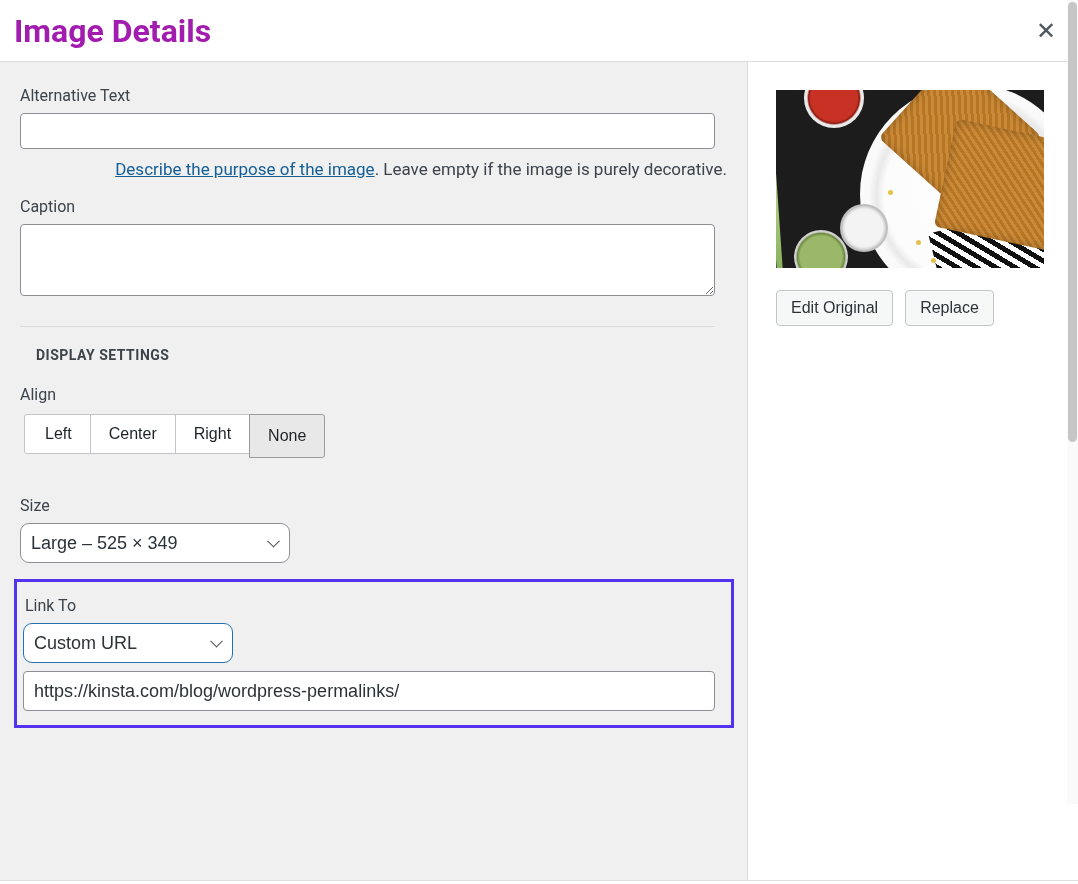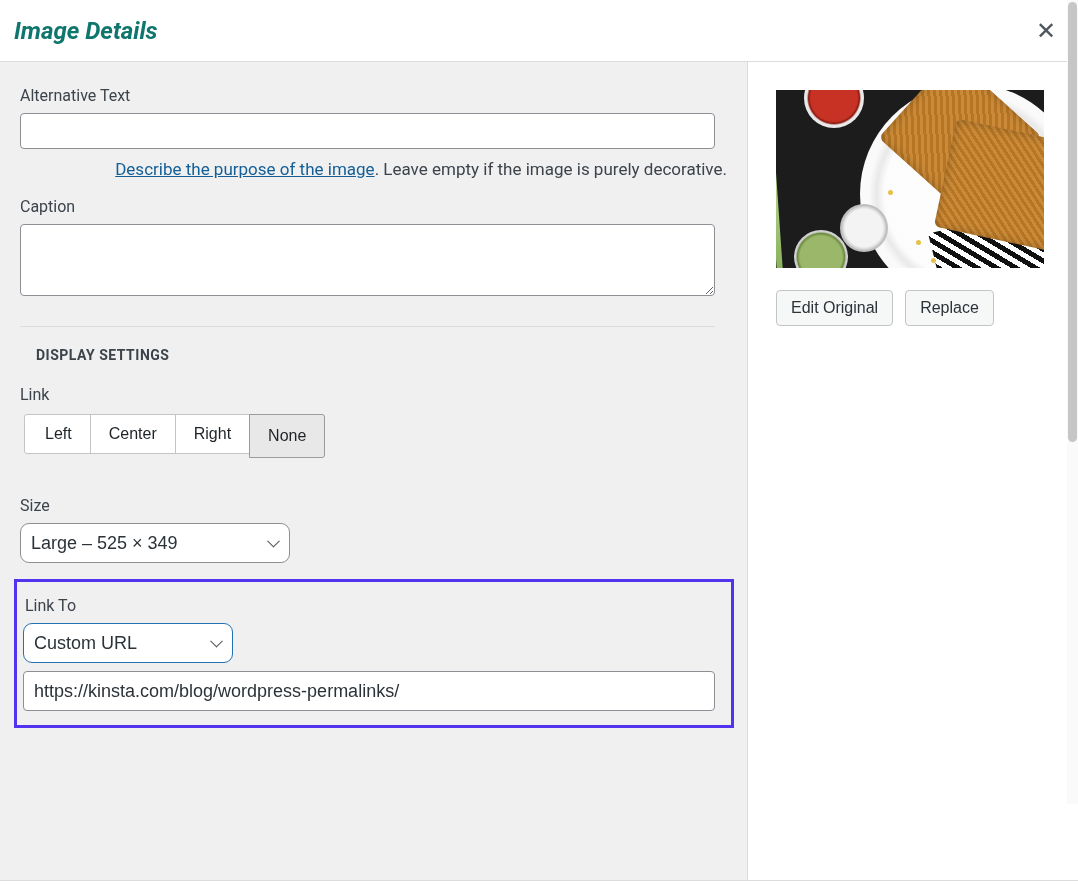--- a/index.html
+++ b/index.html
@@ -13,24 +13,23 @@
   }
   .modal-header {
     display: flex;
     align-items: center;
     justify-content: space-between;
     padding: 0 14px;
     height: 62px;
     border-bottom: 1px solid #dcdcde;
   }
   .modal-header h1 {
-    font-size: 24px;
+    font-size: 32px;
     font-weight: 700;
-    color: #0f766e;
-    font-style: italic;
+    color: #a21caf;
   }
   .close-icon {
     font-size: 24px;
     color: #50575e;
     cursor: pointer;
     padding: 4px 8px;
   }
   .content-area {
     display: flex;
     width: 100%;
@@ -295,21 +294,21 @@
       <a href="#">Describe the purpose of the image</a><span>. Leave empty if the image is purely decorative.</span>
     </p>
 
     <label class="field-label">Caption</label>
     <textarea class="textarea-input" style=""></textarea>
 
     <hr class="section-divider">
 
     <div class="section-heading">Display Settings</div>
 
-    <label class="field-label">Link</label>
+    <label class="field-label">Align</label>
     <div class="button-group">
       <button class="align-btn">Left</button>
       <button class="align-btn">Center</button>
       <button class="align-btn">Right</button>
       <button class="align-btn selected">None</button>
     </div>
 
     <label class="field-label" style="margin-top:20px;">Size</label>
     <div class="select-wrap">
       <select class="select-box size-select">

